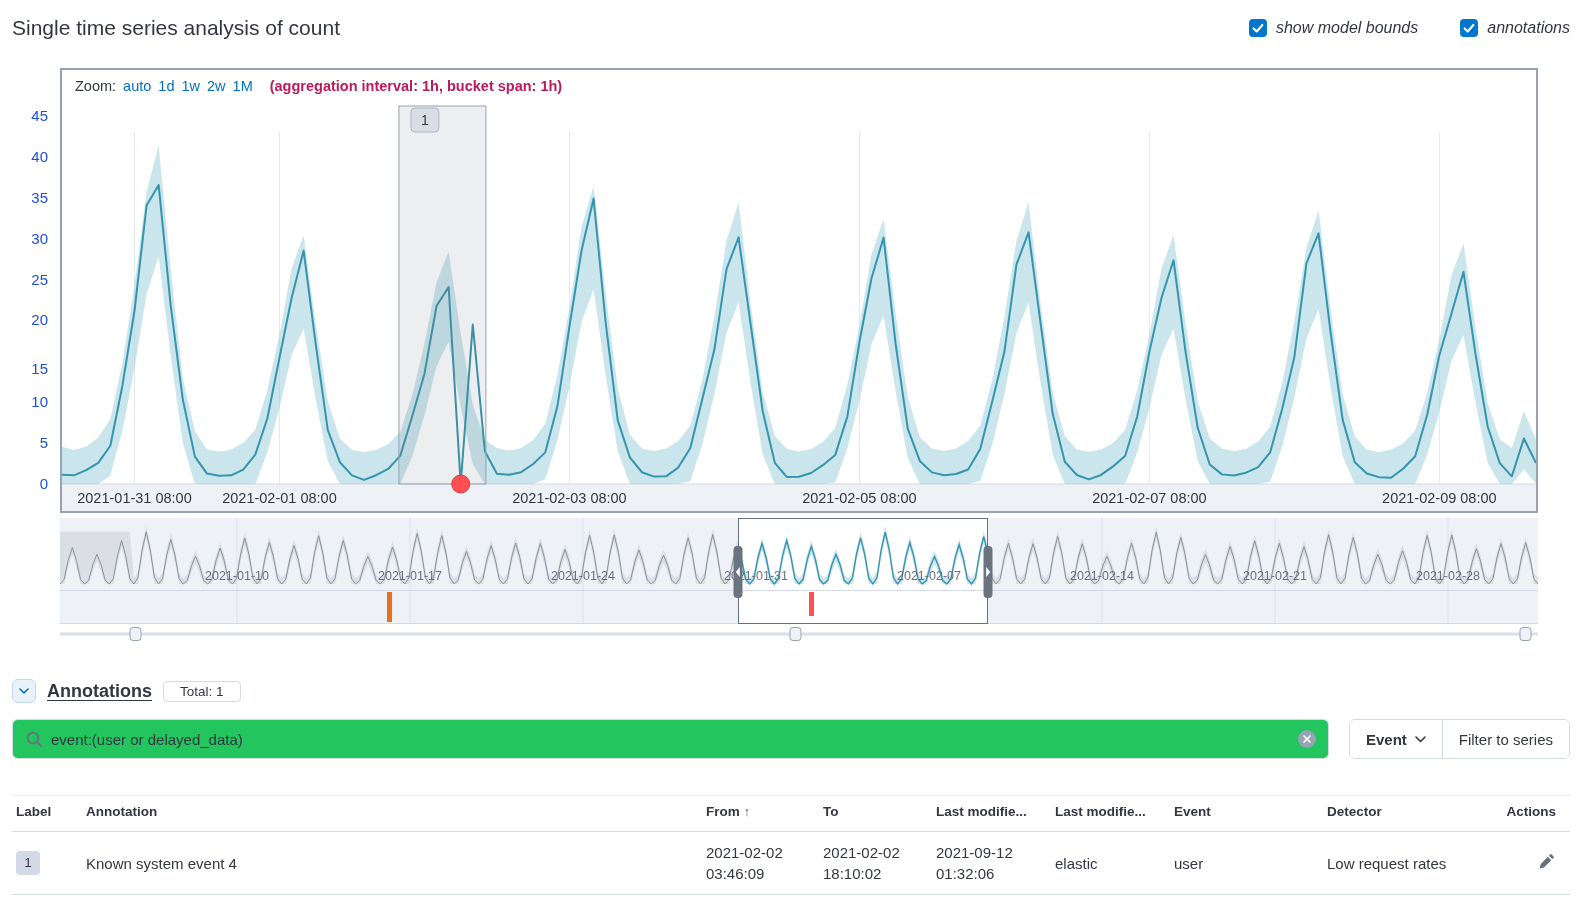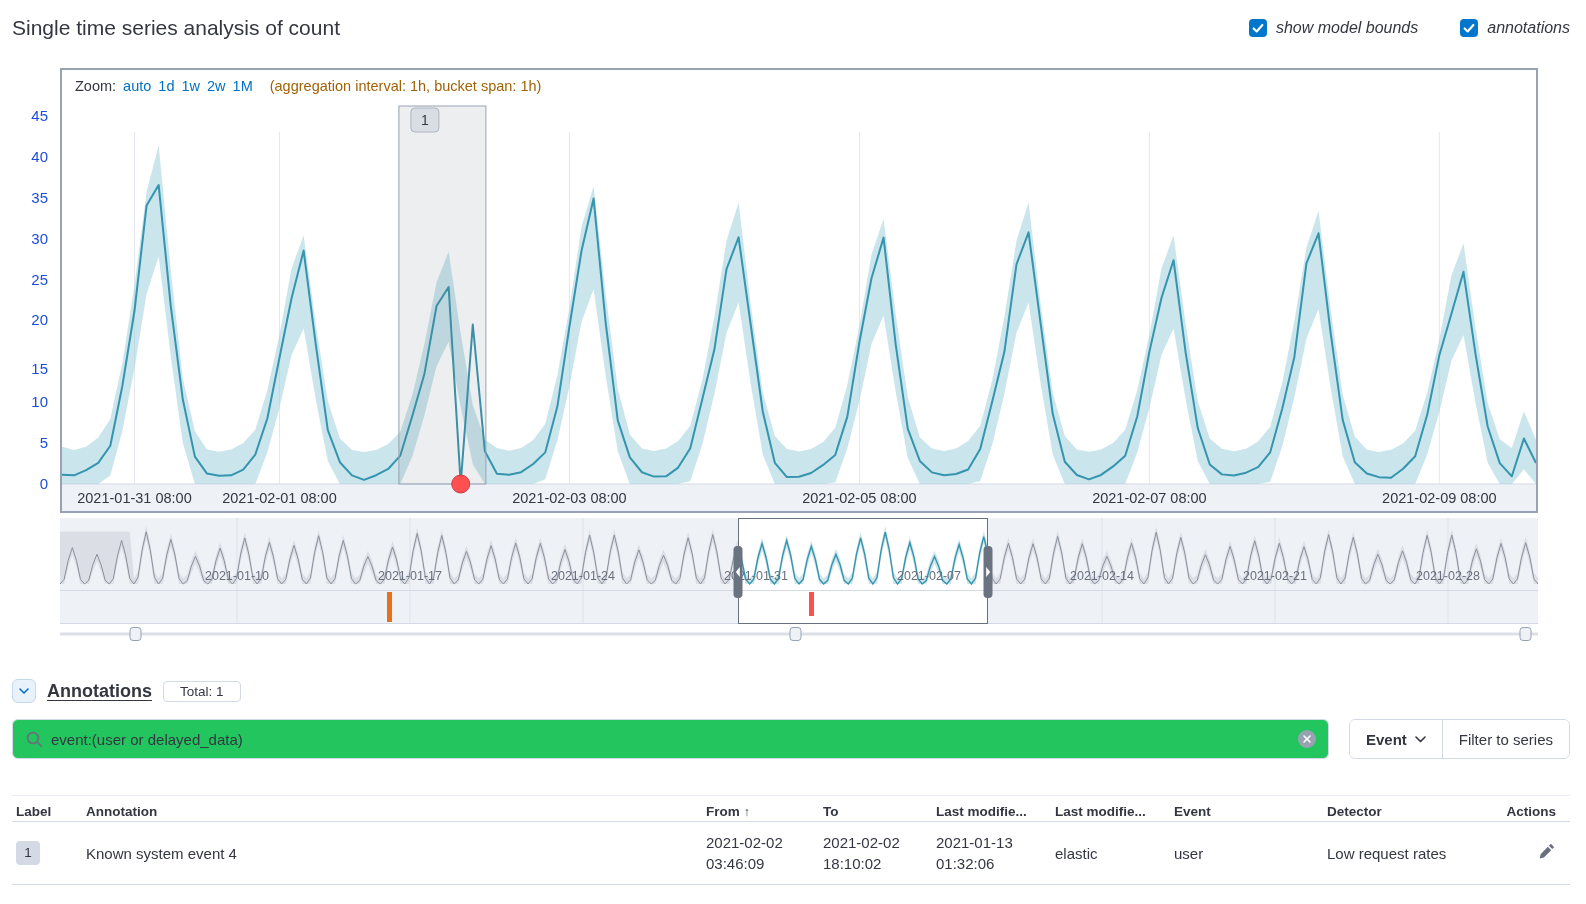--- a/index.html
+++ b/index.html
@@ -18,21 +18,21 @@
 
   
   .chart-region { position:relative; margin-left:48px; width:1478px; }
   #y-axis { position:absolute; left:-48px; top:0; width:44px; height:445px; }
   .y-tick { position:absolute; right:8px; font-size:15px; color:#1d4ed8; height:20px; line-height:20px; }
 
   .focus-box { width:1478px; height:445px; border:2px solid #98a2b3; background:#fff; }
   .zoom-row { height:32px; display:flex; align-items:center; padding-left:13px; font-size:14.5px; }
   .zoom-label { margin-right:7px; }
   .zoom-link { color:#0071c2; margin-right:7px; cursor:pointer; }
-  .agg-note { margin-left:10px; color:#a16207; }
+  .agg-note { margin-left:10px; color:#be185d;font-weight:bold; }
   svg { font-family:inherit; display:block; }
 
   .context-wrap { margin-top:5px; }
 
   
   .ann-header { display:flex; align-items:center; gap:11px; margin-top:34px; height:30px; }
   .acc-btn { width:24px; height:24px; border-radius:6px; background:#e9f1fa; border:1px solid #c4d8ef;
     display:inline-flex; align-items:center; justify-content:center; cursor:pointer; }
   .ann-title { font-size:18px; font-weight:600; text-decoration:underline; text-underline-offset:3px; }
   .total-badge { font-size:13.5px; border:1px solid #d3dae6; border-radius:4px; padding:2px 16px; background:#fff; }
@@ -46,21 +46,21 @@
     align-items:center; justify-content:center; cursor:pointer; flex:0 0 auto; }
   .filter-group { display:flex; height:40px; border:1px solid #d3dae6; border-radius:6px; overflow:hidden;
     background:#fff; flex:0 0 auto; }
   .filter-btn { display:flex; align-items:center; gap:8px; padding:0 16px; font-size:15px; cursor:pointer; background:#fff; border:none; font-family:inherit; color:#343741; }
   .filter-btn.bold { font-weight:700; }
   .fg-divider { width:1px; background:#d3dae6; }
 
   
   table { width:100%; border-collapse:collapse; margin-top:36px; }
   thead th { font-size:13.5px; font-weight:700; text-align:left; color:#343741;
-    border-top:1px solid #e9edf3; border-bottom:1px solid #d3dae6; padding:8px 8px 2px 0;margin-left:20px; }
+    border-top:1px solid #e9edf3; border-bottom:1px solid #d3dae6; padding:8px 8px 12px 0;margin-left:20px; }
   tbody td { font-size:15px; padding:10px 8px 10px 0; border-bottom:1px solid #d3dae6; vertical-align:middle; line-height:1.4; }
   th:first-child, td:first-child { padding-left:4px; }
   th.actions, td.actions { text-align:right; padding-right:14px; }
   .label-badge { display:inline-flex; width:24px; height:24px; background:#d3dae6; border-radius:4px;
     align-items:center; justify-content:center; font-size:13.5px; font-weight:500; }
   .sort-arrow { font-size:12px; margin-left:4px; }
   .edit-btn { background:none; border:none; cursor:pointer; padding:2px; }
 </style>
 </head>
 <body>
@@ -239,21 +239,21 @@
         <th><span>Detector</span></th>
         <th class="actions"><span>Actions</span></th>
       </tr>
     </thead>
     <tbody>
       <tr>
         <td><span class="label-badge">1</span></td>
         <td>Known system event 4</td>
         <td>2021-02-02 03:46:09</td>
         <td>2021-02-02 18:10:02</td>
-        <td>2021-01-13 01:32:06</td>
+        <td>2021-09-12 01:32:06</td>
         <td>elastic</td>
         <td>user</td>
         <td>Low request rates</td>
         <td class="actions">
           <button class="edit-btn">
             <svg width="16" height="16" viewBox="0 0 16 16">
               <path fill="#69707d" d="M9.8 2.8l3.4 3.4L5.9 13.5l-4.2 1 .9-4.3L9.8 2.8zM10.9 1.7l1.3-1.3c.4-.4 1-.4 1.4 0l2 2c.4.4.4 1 0 1.4l-1.3 1.3-3.4-3.4z"></path>
             </svg>
           </button>
         </td>

